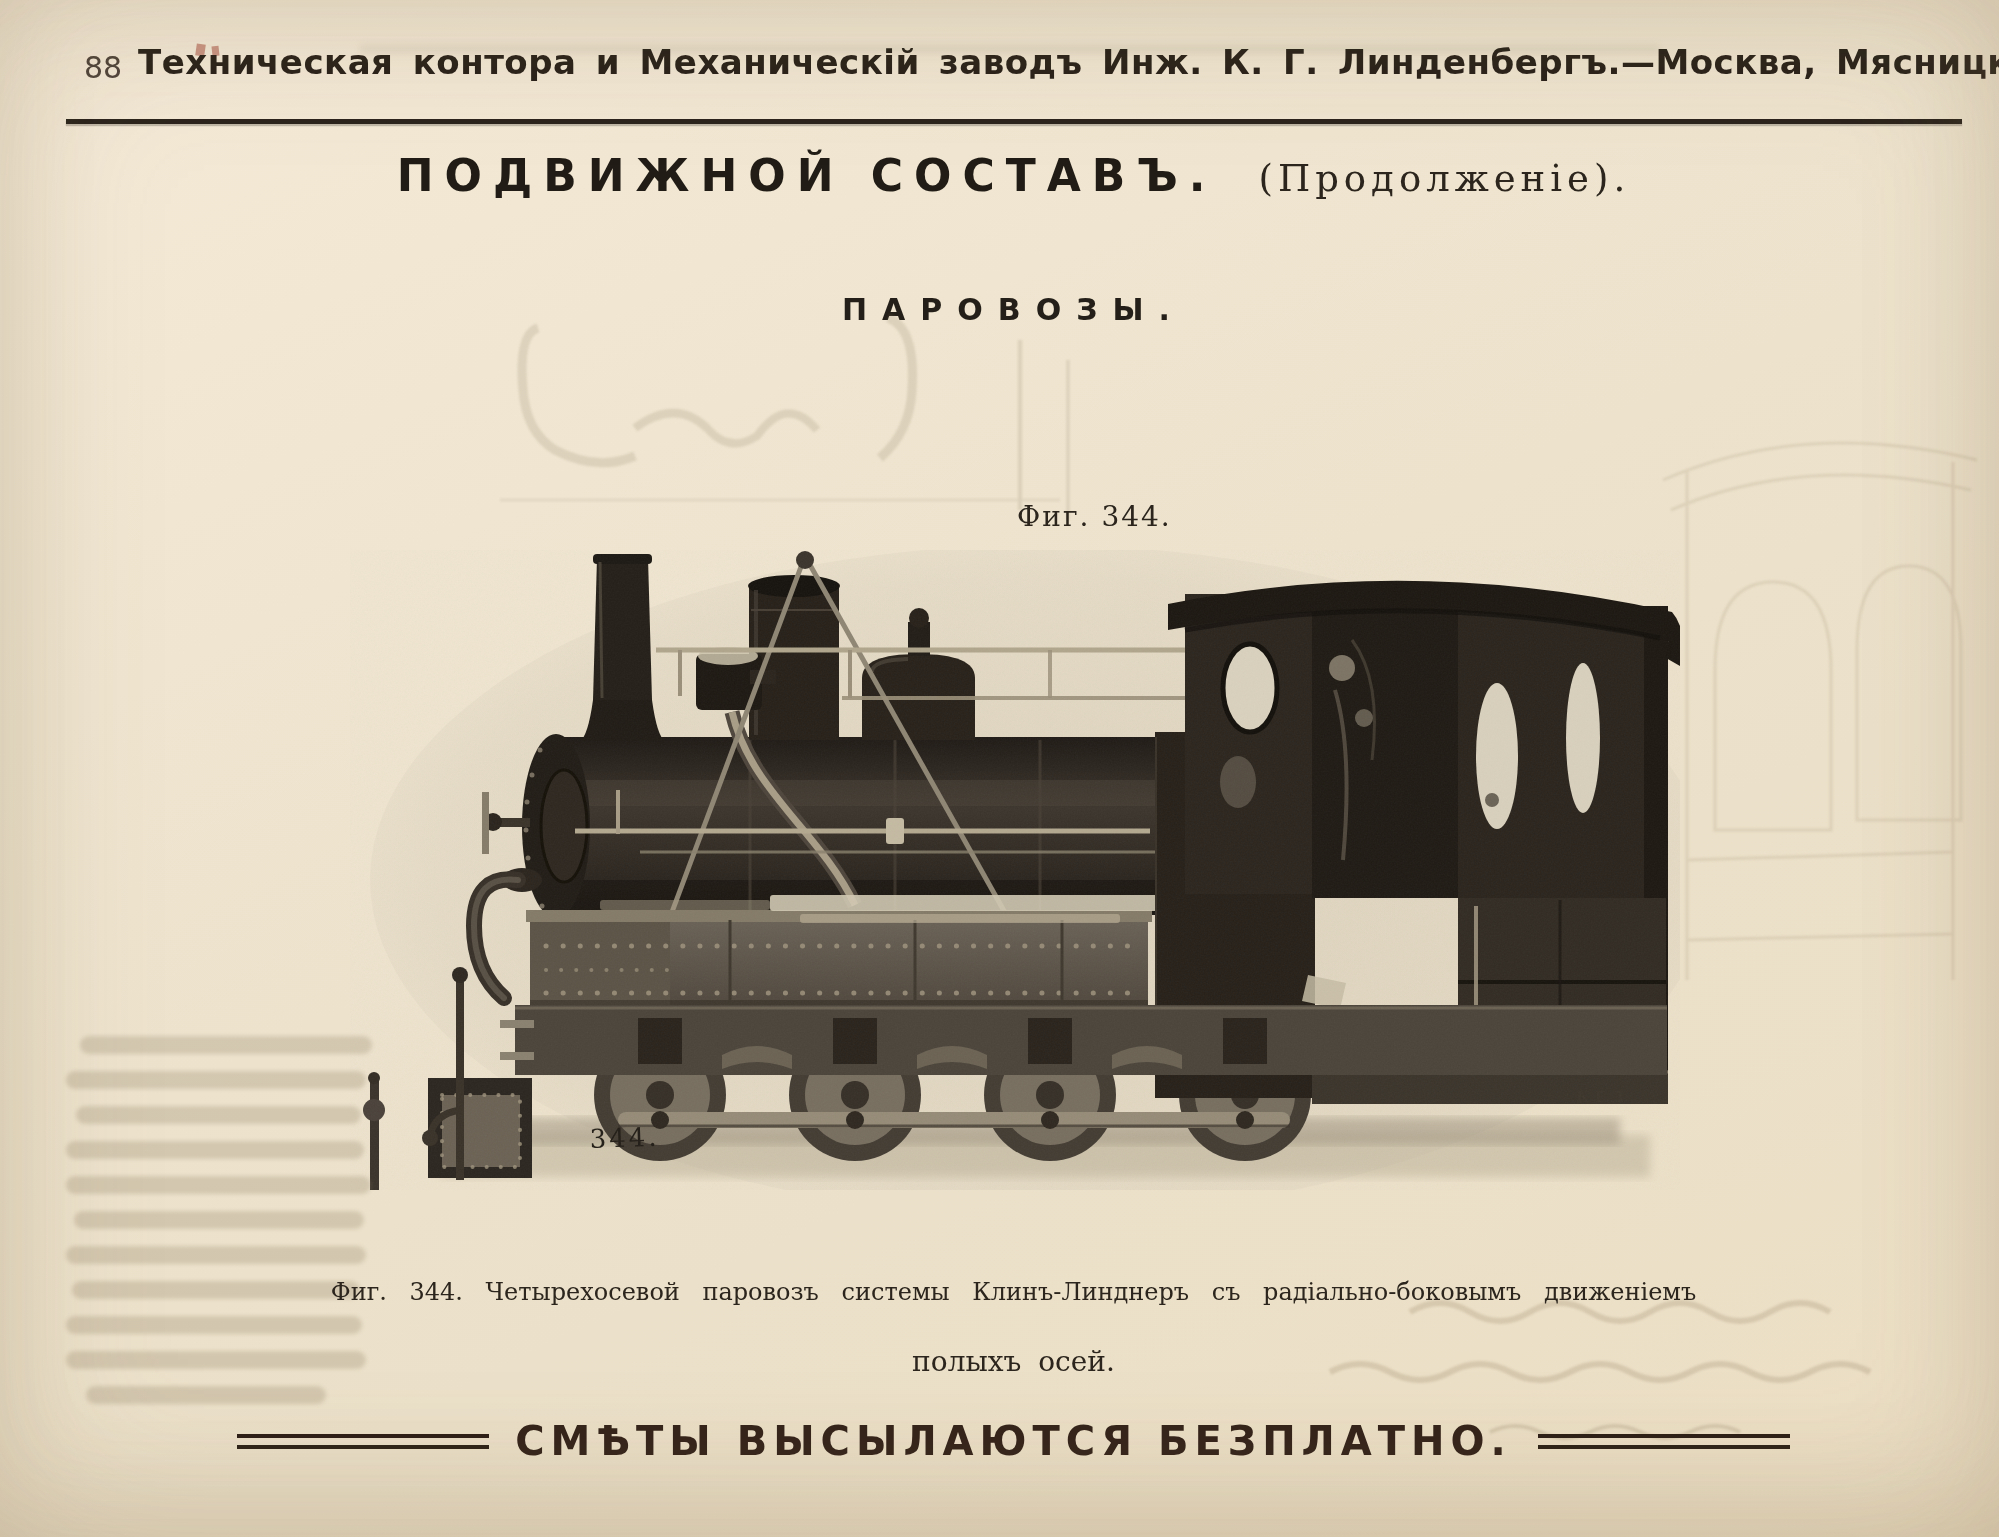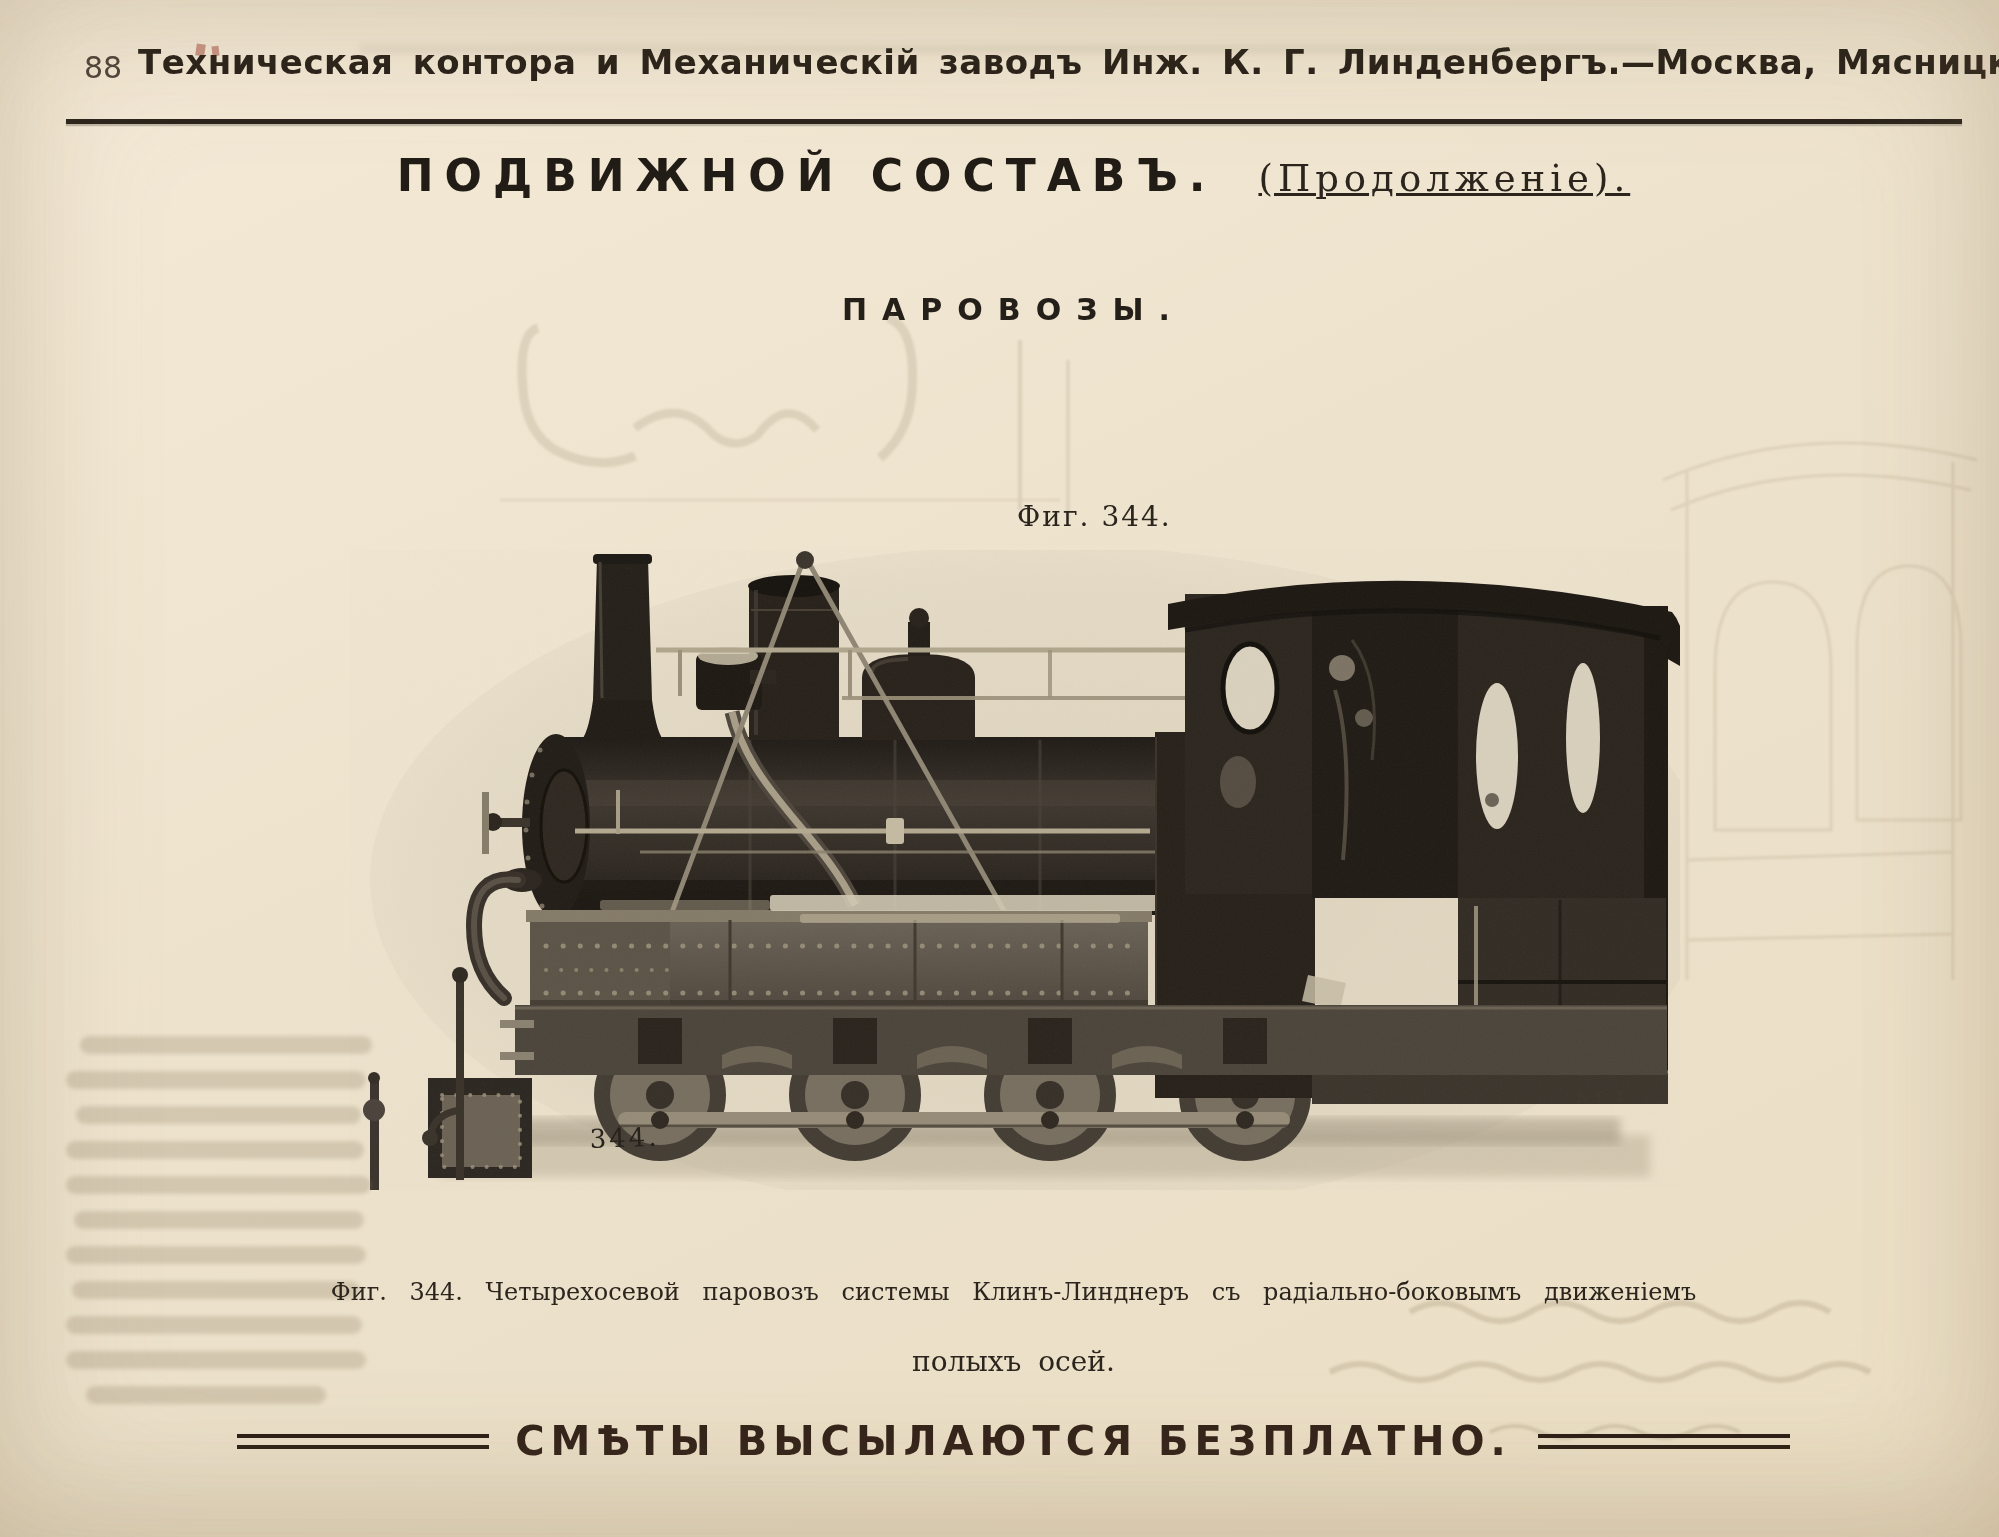--- a/index.html
+++ b/index.html
@@ -8,21 +8,21 @@
     font-family:"DejaVu Serif",serif;color:#262019;padding-left:28px;}
   .vignette{position:absolute;inset:0;pointer-events:none;
     box-shadow:inset 0 0 170px rgba(141,117,82,.20), inset -50px 0 130px rgba(141,117,82,.12), inset 0 -40px 110px rgba(141,117,82,.10);}
   .page-number{position:absolute;left:84px;top:50px;font-family:"DejaVu Sans",sans-serif;font-size:30px;color:#4f443a;}
   .header-text{position:absolute;left:138px;right:30px;top:42px;text-align:center;white-space:nowrap;
     font-family:"DejaVu Sans",sans-serif;font-weight:bold;font-size:34px;letter-spacing:.5px;word-spacing:7px;color:#282119;}
   .header-rule{position:absolute;left:66px;top:119px;width:1896px;height:5px;background:#2b241c;
     box-shadow:0 2px 1px rgba(43,36,28,.25);}
   .title-row{position:absolute;top:150px;left:0;width:100%;display:flex;justify-content:center;align-items:baseline;gap:42px;}
   .title-main{font-family:"DejaVu Sans",sans-serif;font-weight:bold;font-size:44px;letter-spacing:11px;color:#211c15;}
-  .title-suffix{font-family:"DejaVu Serif",serif;font-size:37px;letter-spacing:5px;color:#2b251d;text-decoration:underline;}
+  .title-suffix{font-family:"DejaVu Serif",serif;font-size:37px;letter-spacing:5px;color:#2b251d;}
   .subtitle{position:absolute;top:292px;left:0;width:100%;text-align:center;
     font-family:"DejaVu Sans",sans-serif;font-weight:bold;font-size:30px;letter-spacing:15px;color:#241f18;}
   .figure-label{position:absolute;left:995px;top:500px;font-size:28px;letter-spacing:2px;color:#2b251d;margin-left:22px;}
   .caption-1{position:absolute;top:1278px;left:0;width:100%;text-align:center;font-size:24px;word-spacing:15px;color:#2b251d;}
   .caption-2{position:absolute;top:1345px;left:0;width:100%;text-align:center;font-size:28px;word-spacing:8px;color:#2b251d;}
   .footer-banner{position:absolute;top:1418px;left:0;width:100%;display:flex;justify-content:center;align-items:center;gap:26px;}
   .rule-pair{display:flex;flex-direction:column;gap:7px;width:252px;}
   .rule-pair span{display:block;height:4px;background:#2e2018;}
   .banner-text{font-family:"DejaVu Sans",sans-serif;font-weight:bold;font-size:40px;letter-spacing:6px;color:#35241b;white-space:nowrap;}
   .ghost{position:absolute;pointer-events:none;}

